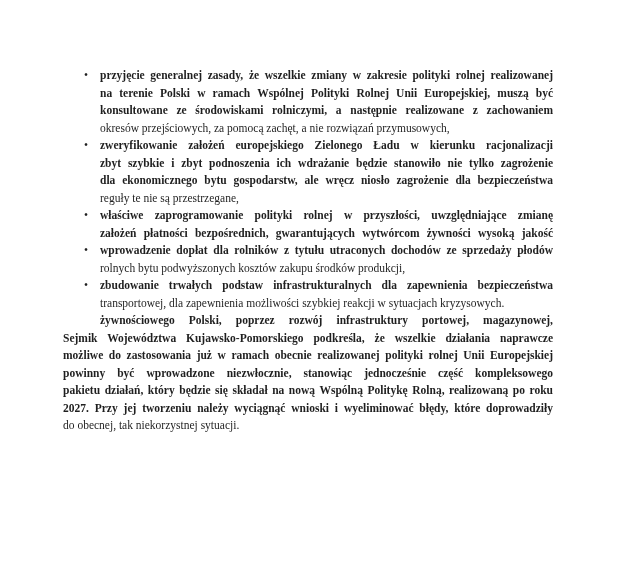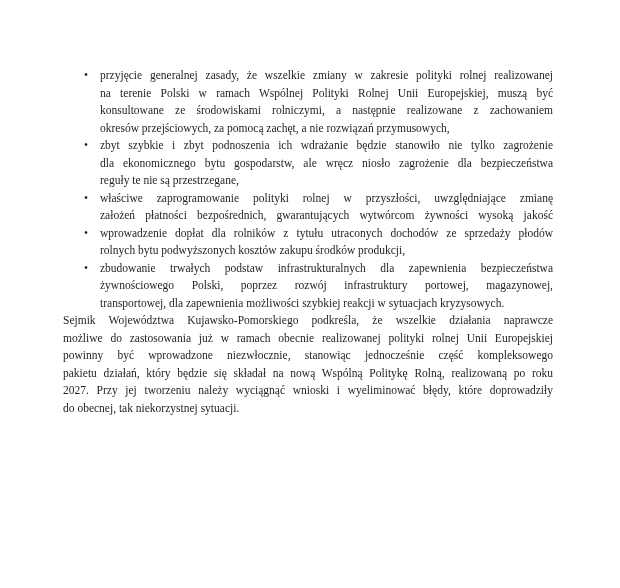--- a/index.html
+++ b/index.html
@@ -47,20 +47,21 @@
   }
   .tline {
     text-align: justify;
     text-align-last: justify;
     height: 17.5px;
     overflow: visible;
     white-space: nowrap;
   }
   .tline.just {
     white-space: normal;
+    font-weight: bold;
   }
   .tline.last {
     text-align-last: left;
     white-space: nowrap;
   }
   .closing {
   }
 </style>
 </head>
 <body>
@@ -73,42 +74,43 @@
       <li class="bullet-item">
         <span class="bullet-marker">•</span>
         <div class="tline just">przyjęcie generalnej zasady, że wszelkie zmiany w zakresie polityki rolnej realizowanej</div>
         <div class="tline just">na terenie Polski w ramach Wspólnej Polityki Rolnej Unii Europejskiej, muszą być</div>
         <div class="tline just">konsultowane ze środowiskami rolniczymi, a następnie realizowane z zachowaniem</div>
         <div class="tline last">okresów przejściowych,  za pomocą zachęt, a nie rozwiązań przymusowych,</div>
       </li>
 
       <li class="bullet-item">
         <span class="bullet-marker">•</span>
+        <div class="tline just">zweryfikowanie założeń europejskiego Zielonego Ładu w kierunku racjonalizacji</div>
         <div class="tline just">zbyt szybkie i zbyt podnoszenia ich wdrażanie będzie stanowiło nie tylko zagrożenie</div>
         <div class="tline just">dla ekonomicznego bytu gospodarstw, ale wręcz niosło zagrożenie dla bezpieczeństwa</div>
         <div class="tline last">reguły te nie są przestrzegane,</div>
       </li>
 
       <li class="bullet-item">
         <span class="bullet-marker">•</span>
         <div class="tline just">właściwe zaprogramowanie polityki rolnej w przyszłości, uwzględniające zmianę</div>
         <div class="tline just">założeń płatności bezpośrednich, gwarantujących wytwórcom żywności wysoką jakość</div>
       </li>
 
       <li class="bullet-item">
         <span class="bullet-marker">•</span>
         <div class="tline just">wprowadzenie dopłat dla rolników z tytułu utraconych dochodów ze sprzedaży płodów</div>
         <div class="tline last">rolnych bytu podwyższonych kosztów zakupu środków produkcji,</div>
       </li>
 
       <li class="bullet-item">
         <span class="bullet-marker">•</span>
         <div class="tline just">zbudowanie trwałych podstaw infrastrukturalnych dla zapewnienia bezpieczeństwa</div>
+        <div class="tline last">transportowej, dla zapewnienia możliwości szybkiej reakcji w sytuacjach kryzysowych.</div>
         <div class="tline just">żywnościowego Polski, poprzez rozwój infrastruktury portowej, magazynowej,</div>
-        <div class="tline last">transportowej, dla zapewnienia możliwości szybkiej reakcji w sytuacjach kryzysowych.</div>
       </li>
 
     </ul>
 
     <div class="closing">
       <div class="tline just">Sejmik Województwa Kujawsko-Pomorskiego podkreśla, że wszelkie działania naprawcze</div>
       <div class="tline just">możliwe do zastosowania już w ramach obecnie realizowanej polityki rolnej Unii Europejskiej</div>
       <div class="tline just">powinny być wprowadzone niezwłocznie, stanowiąc jednocześnie część kompleksowego</div>
       <div class="tline just">pakietu działań, który będzie się składał na nową Wspólną Politykę Rolną, realizowaną po roku</div>
       <div class="tline just">2027. Przy jej tworzeniu należy wyciągnąć wnioski i wyeliminować błędy, które doprowadziły</div>

